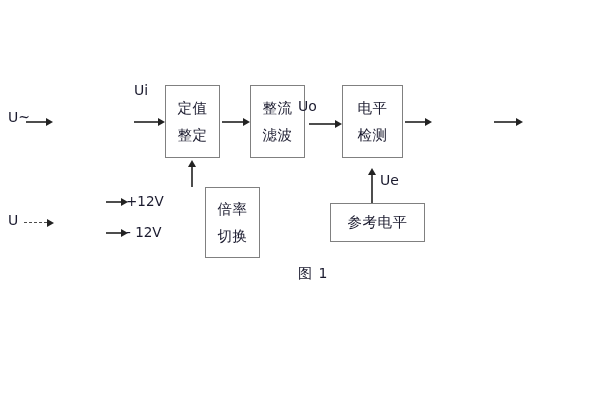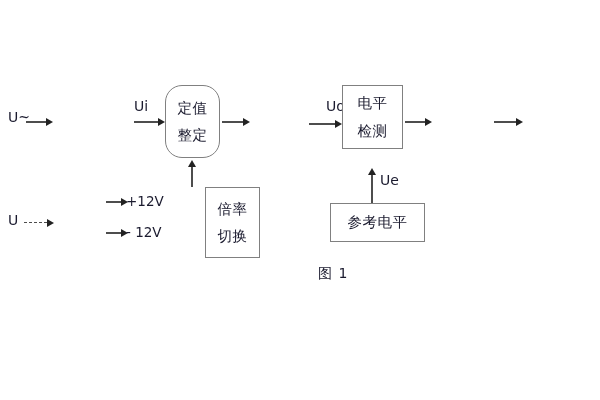--- a/index.html
+++ b/index.html
@@ -111,46 +111,50 @@
 <div id="canvas">
 
   <div class="label" style="left:8px; top:110px;">U~</div>
 
   <div class="harrow" style="left:26px; top:117px; width:27px;">
     <div class="shaft" style="width:20px;"></div>
     <div class="head" style="left:20px;"></div>
   </div>
 
 
-  <div class="label" style="left:134px; top:99px;">Ui</div>
+  <div class="label" style="left:134px; top:83px;">Ui</div>
 
   <div class="harrow" style="left:134px; top:117px; width:31px;">
     <div class="shaft" style="width:24px;"></div>
     <div class="head" style="left:24px;"></div>
   </div>
 
-  <div class="box" style="left:165px; top:85px; width:55px; height:73px;border-radius:17px;">
+  <div class="box" style="left:165px; top:85px; width:55px; height:73px;">
     <span class="l1">定值</span>
     <span class="l2">整定</span>
   </div>
 
   <div class="harrow" style="left:222px; top:117px; width:28px;">
     <div class="shaft" style="width:21px;"></div>
     <div class="head" style="left:21px;"></div>
   </div>
 
-
-  <div class="label" style="left:326px; top:99px;">Uo</div>
+  <div class="box" style="left:250px; top:85px; width:55px; height:73px;">
+    <span class="l1">整流</span>
+    <span class="l2">滤波</span>
+  </div>
+
+  <div class="label" style="left:298px; top:99px;">Uo</div>
 
   <div class="harrow" style="left:309px; top:119px; width:33px;">
     <div class="shaft" style="width:26px;"></div>
     <div class="head" style="left:26px;"></div>
   </div>
 
-  <div class="box" style="left:342px; top:85px; width:61px; height:64px;">
+  <div class="box" style="left:342px; top:85px; width:61px; height:73px;">
     <span class="l1">电平</span>
     <span class="l2">检测</span>
   </div>
 
   <div class="harrow" style="left:405px; top:117px; width:27px;">
     <div class="shaft" style="width:20px;"></div>
     <div class="head" style="left:20px;"></div>
   </div>
 
 
@@ -193,15 +197,15 @@
   <div class="varrow" style="left:367px; top:168px; height:35px;">
     <div class="shaft" style="height:29px;"></div>
     <div class="head"></div>
   </div>
   <div class="label" style="left:380px; top:173px;">Ue</div>
 
   <div class="box single" style="left:330px; top:203px; width:95px; height:39px;">
     <span class="l1">参考电平</span>
   </div>
 
-  <div class="caption" style="left:298px; top:265px;margin-left:20px;">图 1</div>
+  <div class="caption" style="left:298px; top:265px;">图 1</div>
 
 </div>
 
 </body></html>

